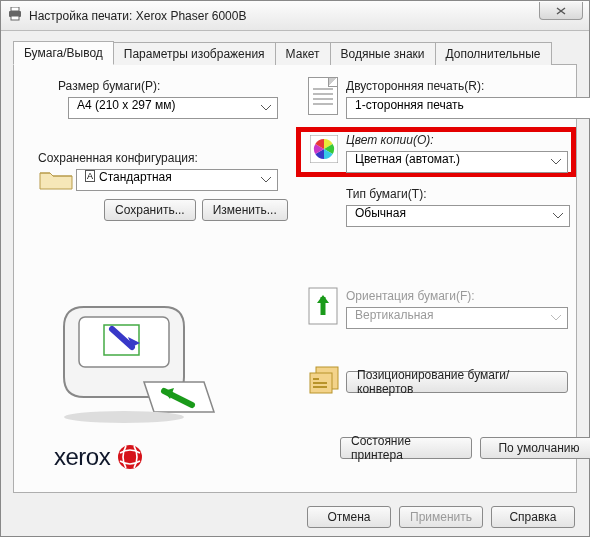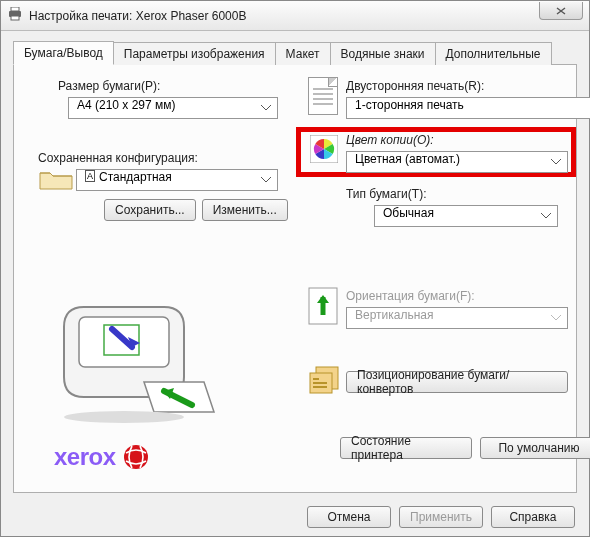--- a/index.html
+++ b/index.html
@@ -22,21 +22,21 @@
   .btn { height: 22px; border: 1px solid #8a8a8a; background: linear-gradient(#fafafa,#e4e4e4); padding: 0 10px; display: inline-flex; align-items: center; justify-content: center; color: #222; border-radius: 3px; }
   .btn.disabled { color: #9a9a9a; }
   .row { position: absolute; }
   .page-icon { width: 30px; height: 38px; border: 1px solid #999; background: #fff; position: relative; }
   .page-icon::after { content:""; position:absolute; top:0; right:0; width:8px; height:8px; background: linear-gradient(135deg,#ccc 50%, #fff 50%); border-left:1px solid #999; border-bottom:1px solid #999; }
   .page-lines { position:absolute; top:10px; left:4px; right:4px; }
   .page-lines span { display:block; height:2px; background:#bbb; margin-bottom:3px; }
   .highlight { position:absolute; border: 5px solid #e40000; }
   .printer-illus { position:absolute; }
   .xerox-logo { position:absolute; display:flex; align-items:center; gap:6px; }
-  .xerox-logo .word { font-family: Arial, sans-serif; font-weight: bold; font-size: 24px; color: #8b5cf6; letter-spacing: -0.5px; }
+  .xerox-logo .word { font-family: Arial, sans-serif; font-weight: normal; font-size: 24px; color: #0f172a; letter-spacing: -0.5px; }
   .dlg-buttons { position: absolute; left: 0; right: 0; bottom: 8px; display: flex; justify-content: flex-end; gap: 8px; padding-right: 14px; }
   .dlg-buttons .btn { width: 84px; }
 </style>
 </head>
 <body>
 
 <div class="window">
   <div class="titlebar">
     <span class="printer-icon">
       <svg width="16" height="14" viewBox="0 0 16 14">
@@ -166,21 +166,21 @@
         <span class="arrow">
             <svg width="10" height="6">
               <path d="M0 0 L5 5 L10 0" fill="none" stroke="#555"></path>
             </svg>
           </span>
       </div>
 
       <div class="row" style="left:332px; top:122px;">
         <span class="label">Тип бумаги(T):</span>
       </div>
-      <div class="row combo" style="left:332px; top:140px; width:184px;margin-left:28px;">
+      <div class="row combo" style="left:332px; top:140px; width:224px;">
         <span>Обычная</span>
         <span class="arrow">
             <svg width="10" height="6">
               <path d="M0 0 L5 5 L10 0" fill="none" stroke="#555"></path>
             </svg>
           </span>
       </div>
 
       <div class="row" style="left:294px; top:222px;">
         <svg width="30" height="38" viewBox="0 0 30 38">

